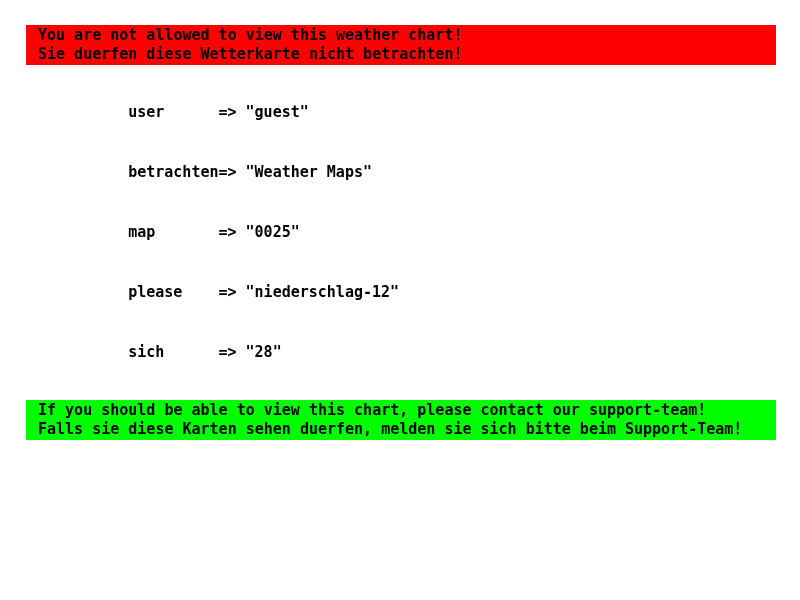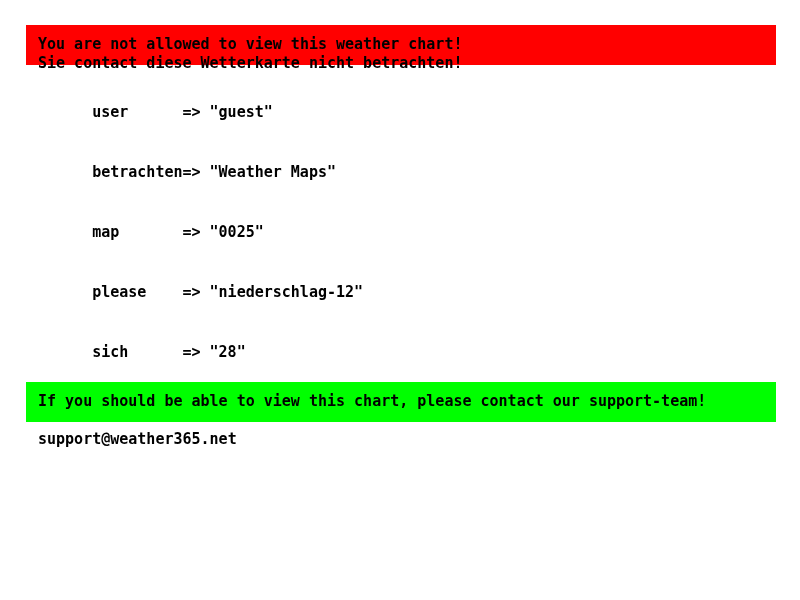--- a/index.html
+++ b/index.html
@@ -16,53 +16,54 @@
     width: 800px;
     height: 600px;
     background: #ffffff;
     overflow: hidden;
   }
   .banner {
     box-sizing: border-box;
     margin-left: 26px;
     width: 750px;
     height: 40px;
-    padding: 10px 0 0 12px;
+    padding: 1px 0 0 12px;
     line-height: 19px;
   }
   .banner-red   { margin-top: 25px; background: #ff0000; }
-  .banner-green { background: #00ff00; }
+  .banner-green { margin-top: 18px; background: #00ff00; }
   .banner-line  { white-space: pre; }
 
   .kv { margin: 17px 0 0 38px; line-height: 20px; }
   .kv-row { white-space: pre; }
   .kv-key {
     display: inline-block;
     width: 10ch;
     white-space: pre;
+    margin-left: 36px;
   }
   .kv-arrow { margin-right: 1ch; }
   .kv-value { white-space: pre; }
 
   .footer {
     margin: 7px 30px 0 38px;
     display: flex;
     justify-content: space-between;
     line-height: 20px;
     white-space: pre;
   }
 </style>
 </head>
 <body>
 
 <div class="screen">
 
   <div class="banner banner-red">
     <div class="banner-line">You are not allowed to view this weather chart!</div>
-    <div class="banner-line">Sie contact diese Wetterkarte nicht betrachten!</div>
+    <div class="banner-line">Sie duerfen diese Wetterkarte nicht betrachten!</div>
   </div>
 
   <div class="kv">
     <div class="kv-row">
       <span class="kv-key">user</span><span class="kv-arrow">=&gt;</span><span class="kv-value">"guest"</span>
     </div>
     <div class="kv-row">
       <span class="kv-key">betrachten</span><span class="kv-arrow">=&gt;</span><span class="kv-value">"Weather Maps"</span>
     </div>
     <div class="kv-row">
@@ -71,19 +72,19 @@
     <div class="kv-row">
       <span class="kv-key">please</span><span class="kv-arrow">=&gt;</span><span class="kv-value">"niederschlag-12"</span>
     </div>
     <div class="kv-row">
       <span class="kv-key">sich</span><span class="kv-arrow">=&gt;</span><span class="kv-value">"28"</span>
     </div>
   </div>
 
   <div class="banner banner-green">
     <div class="banner-line">If you should be able to view this chart, please contact our support-team!</div>
+    <div class="banner-line">Falls sie diese Karten sehen duerfen, melden sie sich bitte beim Support-Team!</div>
   </div>
 
   <div class="footer">
-    <span>support@weather365.net</span>
   </div>
 
 </div>
 
 </body></html>

